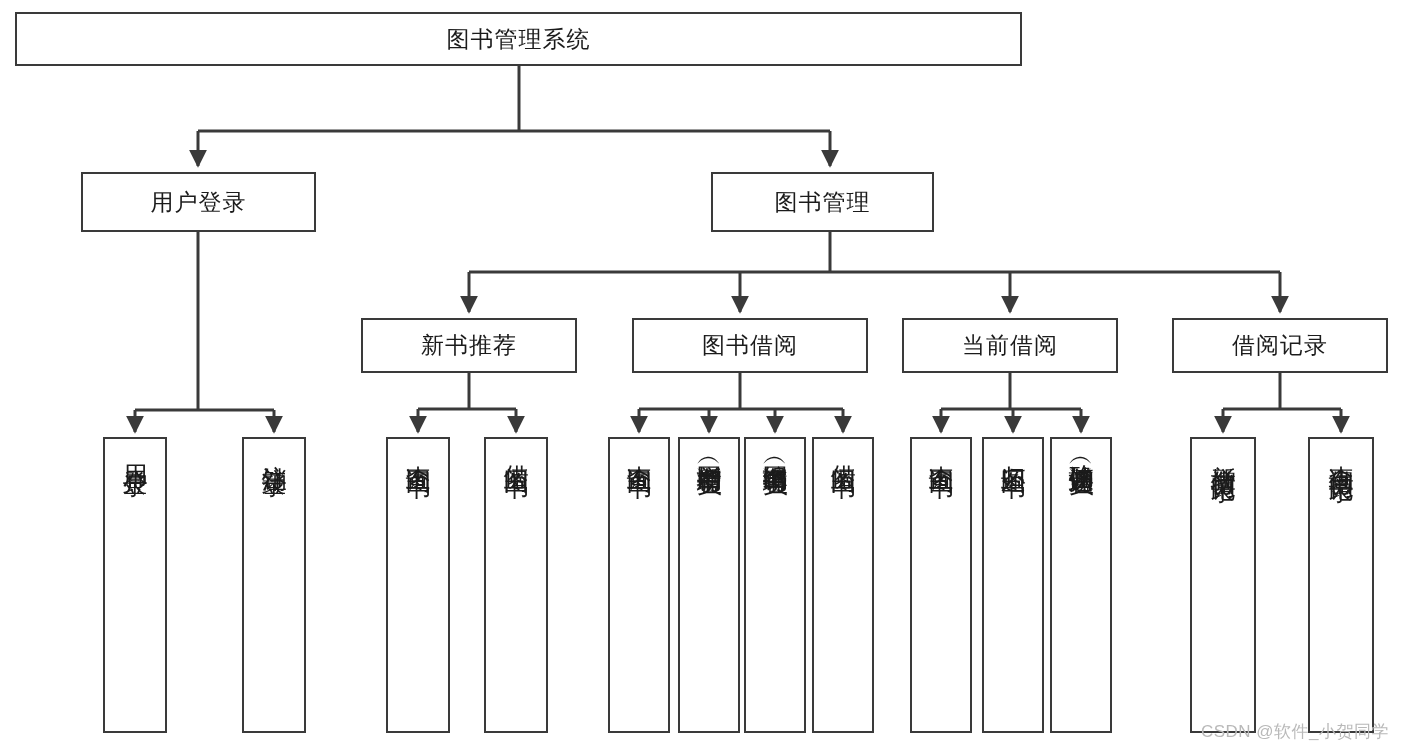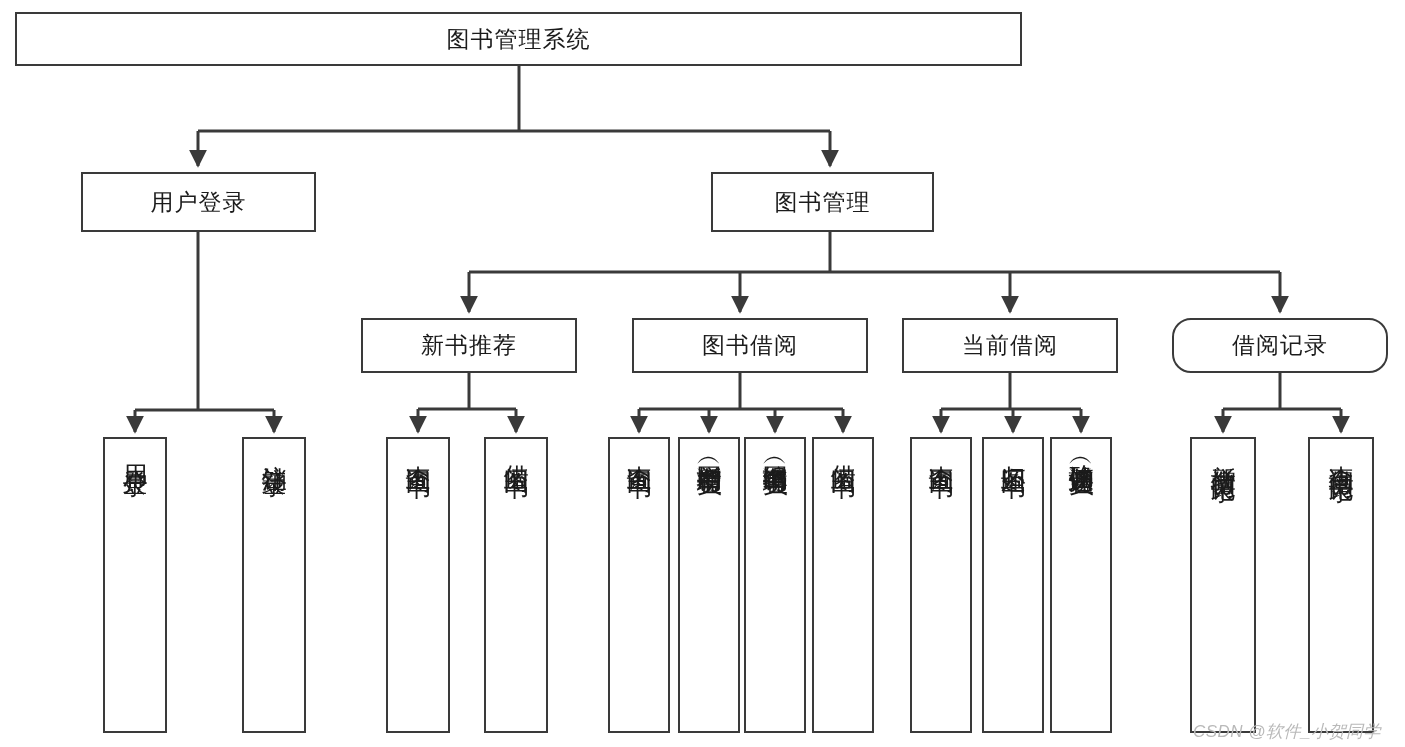--- a/index.html
+++ b/index.html
@@ -41,27 +41,26 @@
     font-size:25px;
     line-height:1.02;
     letter-spacing:3px;
     white-space:normal;
     max-height:286px;
   }
   .v-node.tall .lbl{font-size:25px;letter-spacing:1px;}
 
   .watermark{
     position:absolute;
-    right:24px;bottom:4px;
+    right:16px;bottom:4px;
     font-size:17px;
     color:#b9b9b9;
     letter-spacing:0.5px;
     white-space:nowrap;
     user-select:none;
-    font-style:italic;
   }
 </style>
 </head>
 <body>
 
 <div id="stage">
 
   <svg id="wires" viewBox="0 0 1405 747" xmlns="http://www.w3.org/2000/svg">
     <defs>
       <marker id="arrow" viewBox="0 0 10 10" refX="9" refY="5" markerWidth="6" markerHeight="6" orient="auto-start-reverse">
@@ -125,21 +124,21 @@
       </div>
       <div class="node h-node" style="left: 361px; top: 318px; width: 216px; height: 55px;">
         <span class="lbl">新书推荐</span>
       </div>
       <div class="node h-node" style="left: 632px; top: 318px; width: 236px; height: 55px;">
         <span class="lbl">图书借阅</span>
       </div>
       <div class="node h-node" style="left: 902px; top: 318px; width: 216px; height: 55px;">
         <span class="lbl">当前借阅</span>
       </div>
-      <div class="node h-node" style="left: 1172px; top: 318px; width: 216px; height: 55px; border-radius: 19px;">
+      <div class="node h-node" style="left: 1172px; top: 318px; width: 216px; height: 55px;">
         <span class="lbl">借阅记录</span>
       </div>
       <div class="node v-node" style="left: 103px; top: 437px; width: 64px; height: 296px;">
         <span class="lbl">用户登录</span>
       </div>
       <div class="node v-node" style="left: 242px; top: 437px; width: 64px; height: 296px;">
         <span class="lbl">注销登录</span>
       </div>
       <div class="node v-node" style="left: 386px; top: 437px; width: 64px; height: 296px;">
         <span class="lbl">查询图书</span>

